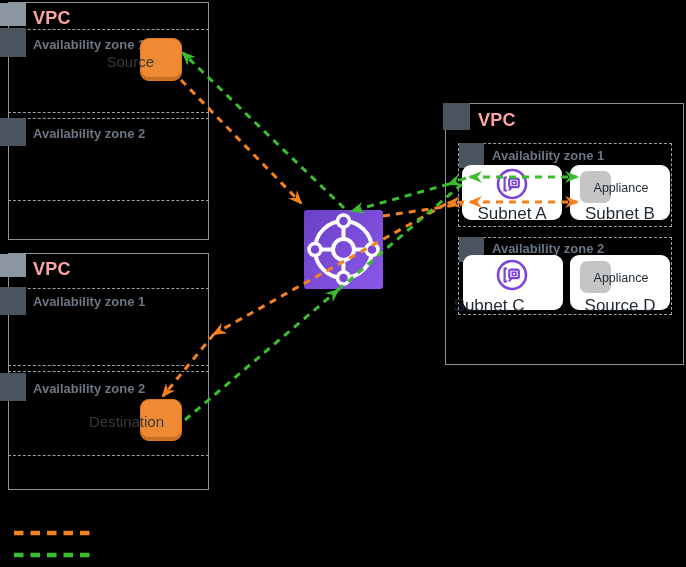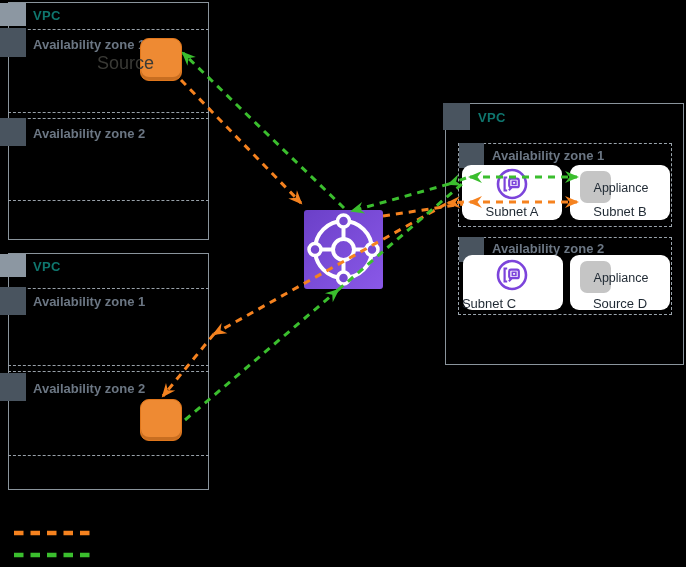--- a/index.html
+++ b/index.html
@@ -5,27 +5,27 @@
   html,body{margin:0;padding:0;background:#000;}
   .canvas{position:relative;width:686px;height:567px;background:#000000;
           font-family:"Liberation Sans",sans-serif;overflow:hidden;}
   .abs{position:absolute;box-sizing:border-box;}
   .vpc-border{border:1px solid #8A949C;}
   .hline{height:0;border-top:1px dashed #98A1A9;}
   .dash-rect{border:1px dashed #9AA4AC;}
   .icon-vpc-light{background:#8C97A2;z-index:3;}
   .icon-vpc-dark{background:#49545F;z-index:3;}
   .icon-az{background:#49545F;z-index:3;}
-  .vpc-label{color:#0f766e;font-size:13px;font-weight:bold;letter-spacing:.3px;z-index:4;}
+  .vpc-label{color:#fca5a5;font-size:18px;font-weight:bold;letter-spacing:.3px;z-index:4;}
   .az-label{color:#6B7683;font-size:13px;font-weight:bold;z-index:4;}
   .res-box{background:#EE8A33;border:1px solid #E0761B;border-radius:9px;
            box-shadow:inset 0 -3px 0 rgba(140,65,5,.38);z-index:5;}
-  .res-label{color:#3A3A36;font-size:18px;text-align:right;z-index:6;}
+  .res-label{color:#3A3A36;font-size:15px;text-align:right;z-index:6;}
   .subnet-box{background:#FFFFFF;border-radius:9px;z-index:5;}
-  .subnet-label{color:#1F2933;font-size:13px;text-align:center;z-index:7;}
+  .subnet-label{color:#1F2933;font-size:17px;text-align:center;z-index:7;}
   .appl-icon{background:#C5C5C5;border-radius:7px;z-index:6;}
   .appl-label{color:#1F2933;font-size:12.5px;text-align:center;z-index:7;}
   .tgw{background:linear-gradient(135deg,#6B40C8,#8A58E8);border-radius:3px;z-index:5;}
   .gwlbe{z-index:7;}
   #flows{left:0;top:0;z-index:50;pointer-events:none;}
 </style>
 </head>
 <body>
 
 <div class="canvas">
@@ -49,20 +49,21 @@
   <div class="abs vpc-label" style="left:33px;top:259px">VPC</div>
   <div class="abs hline" style="left:8px;top:288px;width:201px"></div>
   <div class="abs icon-az" style="left:0;top:287px;width:26px;height:28px"></div>
   <div class="abs az-label" style="left:33px;top:294px">Availability zone 1</div>
   <div class="abs hline" style="left:8px;top:365px;width:201px"></div>
   <div class="abs hline" style="left:8px;top:371px;width:201px"></div>
   <div class="abs icon-az" style="left:0;top:373px;width:26px;height:28px"></div>
   <div class="abs az-label" style="left:33px;top:381px">Availability zone 2</div>
   <div class="abs hline" style="left:8px;top:455px;width:201px"></div>
   <div class="abs res-box" style="left:140px;top:399px;width:42px;height:42px"></div>
+  <div class="abs res-label" style="left:58px;top:413px;width:106px">Destination</div>
 
   <div class="abs tgw" style="left:304px;top:210px;width:79px;height:79px">
     <svg width="79" height="79" viewBox="0 0 79 79">
       <circle cx="39.5" cy="39.5" r="28.5" fill="none" stroke="#FFFFFF" stroke-width="4"></circle>
       <circle cx="39.5" cy="39.5" r="10.5" fill="none" stroke="#FFFFFF" stroke-width="4"></circle>
       <line x1="39.5" y1="29" x2="39.5" y2="17" stroke="#FFFFFF" stroke-width="4"></line>
       <line x1="39.5" y1="50" x2="39.5" y2="62" stroke="#FFFFFF" stroke-width="4"></line>
       <line x1="29" y1="39.5" x2="17" y2="39.5" stroke="#FFFFFF" stroke-width="4"></line>
       <line x1="50" y1="39.5" x2="62" y2="39.5" stroke="#FFFFFF" stroke-width="4"></line>
       <circle cx="39.5" cy="11" r="6" fill="#7648D2" stroke="#FFFFFF" stroke-width="3.5"></circle>

